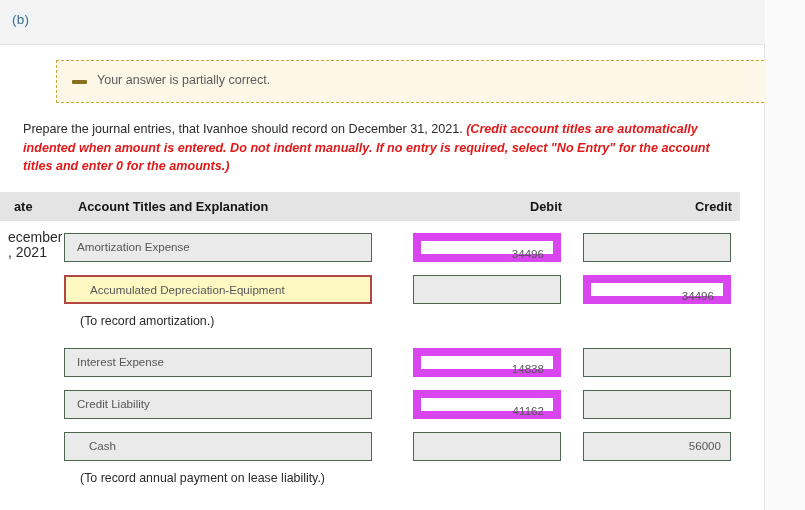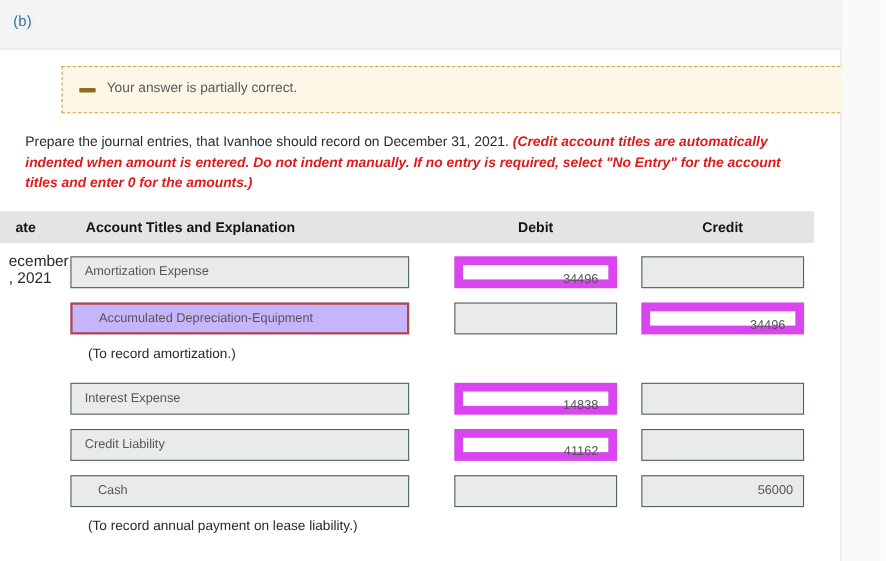--- a/index.html
+++ b/index.html
@@ -96,20 +96,21 @@
     position: relative;
     height: 29px;
     background: #e4e4e4;
   }
   #table-head .th {
     position: absolute;
     top: 7px;
     font-size: 12.8px;
     font-weight: bold;
     color: #141414;
+    text-align: right;
   }
   .th-date   { left: 14px; }
   .th-acct   { left: 78px; }
   .th-debit  { left: 412px; width: 150px; text-align: center; }
   .th-credit { left: 582px; width: 150px; text-align: center; }
 
   #table-body { position: relative; height: 290px; }
 
   .entry-row { position: relative; height: 30px; margin-top: 12px; }
 
@@ -130,21 +131,21 @@
     width: 308px; height: 29px;
     background: #eaeaea;
     border: 1px solid #4d6551;
     font-size: 11.6px;
     color: #565656;
     padding: 6px 0 0 12px;
     cursor: pointer;
   }
   .acct-field.indent { padding-left: 24px; }
   .acct-field.err {
-    background: #c4b5fd;
+    background: #fef9c3;
     border: 2px solid #b24646;
   }
 
   .amt-field {
     position: absolute;
     top: 0;
     width: 148px; height: 29px;
     background: #eaeaea;
     border: 1px solid #4d6551;
     font-size: 11.6px;

